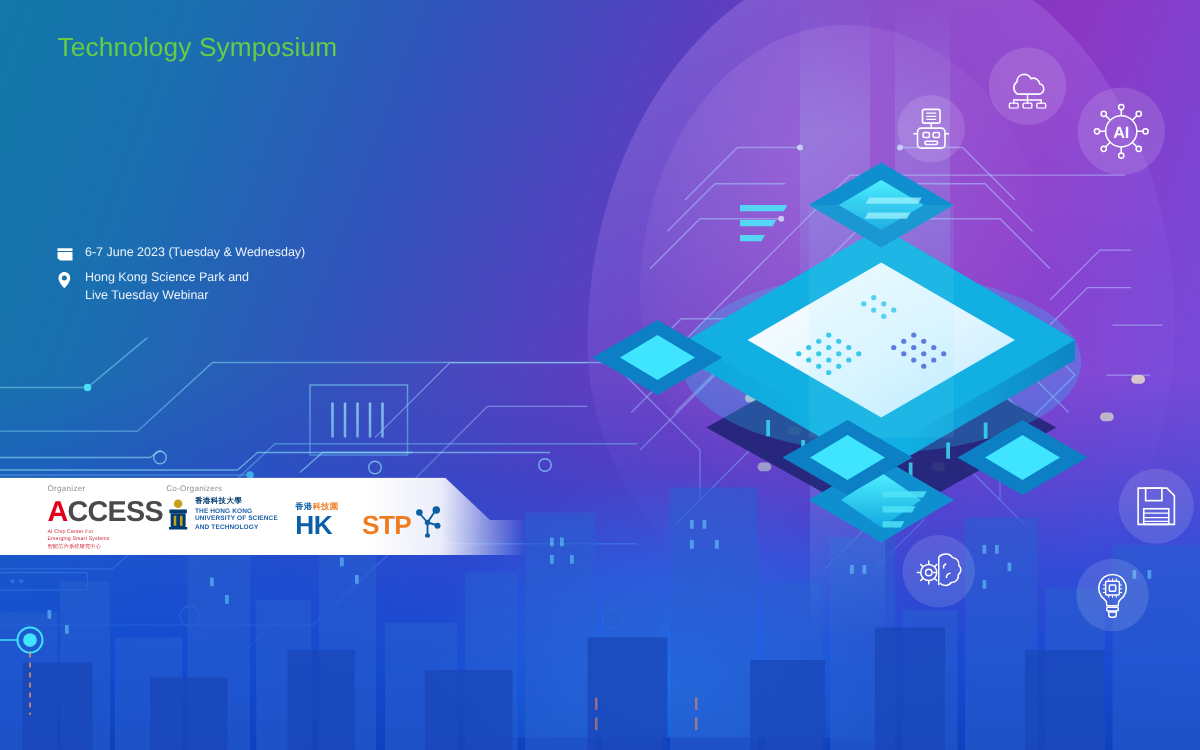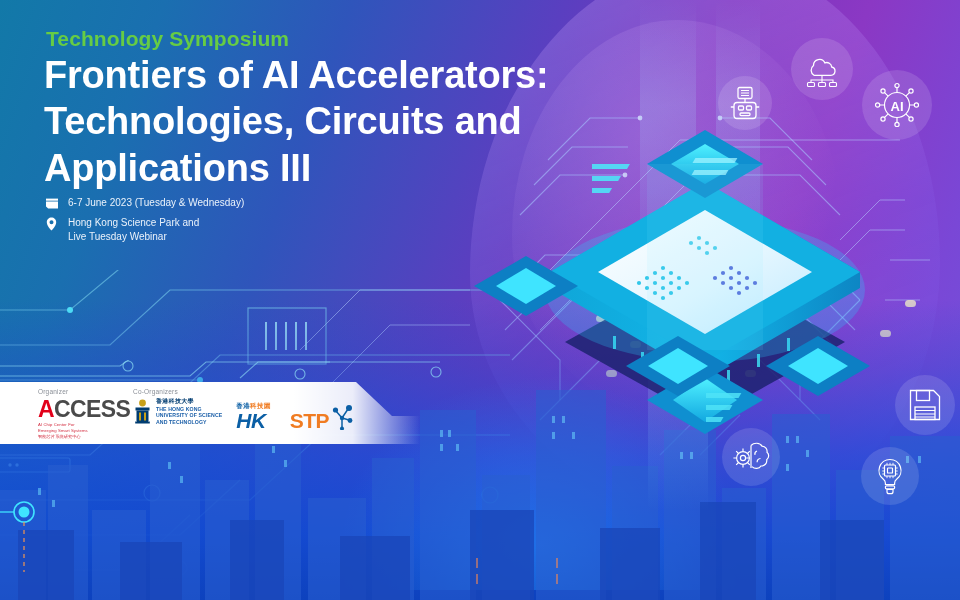--- a/index.html
+++ b/index.html
@@ -57,21 +57,21 @@
   }
 
   
   .beam{ position:absolute; background:linear-gradient(180deg, rgba(190,230,255,.00), rgba(170,225,255,.18) 35%, rgba(120,210,255,.10) 75%, rgba(120,210,255,0)); }
 
   
   .content { position:absolute; left:0; top:0; width:560px; height:600px; }
 
   .kicker{
     position:absolute; left:46px; top:27px;
-    font-size:21px; font-weight:700; letter-spacing:.1px;
+    font-size:21px; font-weight:400; letter-spacing:.1px;
     color:#66cc44;
   }
   .title{
     position:absolute; left:44px; top:52px;
     width:520px;
     font-size:38px; font-weight:700; line-height:1.22;
     color:#ffffff; letter-spacing:-.2px;
   }
   .title .ln{ display:block; white-space:nowrap; }
 
@@ -102,21 +102,21 @@
   .hkust{ display:flex; align-items:center; gap:4px; }
   .hkustSeal{ width:19px; height:25px; flex:0 0 19px; }
   .hkustTxt{ line-height:1.25; }
   .hkustCn{ font-size:6px; color:#003c71; font-weight:700; letter-spacing:.3px;}
   .hkustEn{ font-size:5.2px; color:#1b5fa8; font-weight:700; letter-spacing:.1px; }
 
   .hkstp{ display:flex; align-items:flex-end; gap:2px; padding-top:5px;}
   .hkstpCn{ font-size:6.5px; font-weight:700; line-height:1; margin-bottom:1px; letter-spacing:.4px;}
   .hkstpCn .b{ color:#0b5fa5; } .hkstpCn .o{ color:#f07c22; }
   .hkstpMain{ font-size:21px; font-weight:700; letter-spacing:-.5px; line-height:.95; }
-  .hkstpMain .b{ color:#0b5fa5;font-style:italic; } .hkstpMain .o{ color:#f07c22;margin-left:24px; }
+  .hkstpMain .b{ color:#0b5fa5; } .hkstpMain .o{ color:#f07c22;margin-left:24px; }
 
   
   .badge{
     position:absolute; border-radius:50%;
     background:rgba(255,255,255,.13);
     display:flex; align-items:center; justify-content:center;
   }
   .badge svg{ display:block; }
 </style>
 </head>
@@ -477,25 +477,20 @@
       <rect x="10.5" y="8" width="11" height="11" rx="1"></rect>
       <rect x="13.5" y="11" width="5" height="5" rx=".6"></rect>
       <path d="M13 8V5.8M16 8V5.8M19 8V5.8M13 19v2.2M16 19v2.2M19 19v2.2M10.5 11H8.3M10.5 14H8.3M10.5 17H8.3M21.5 11h2.2M21.5 14h2.2M21.5 17h2.2" stroke-width=".9"></path>
     </svg>
   </div>
 
   <div class="content">
 
     <div class="kicker">Technology Symposium</div>
 
-    <div class="title">
-      <span class="ln">Frontiers of AI Accelerators:</span>
-      <span class="ln">Technologies, Circuits and</span>
-      <span class="ln">Applications III</span>
-    </div>
 
     <div class="meta">
       <div class="metaRow">
         <span class="ico">
           <svg width="14" height="13" viewBox="0 0 14 13" fill="#fff">
             <path d="M1 1.6h12v2.1H1z"></path>
             <path d="M1 4.6h12v6.8H3.2L1 9.6z"></path>
           </svg>
         </span>
         <span class="txt">6-7 June 2023 (Tuesday &amp; Wednesday)</span>

